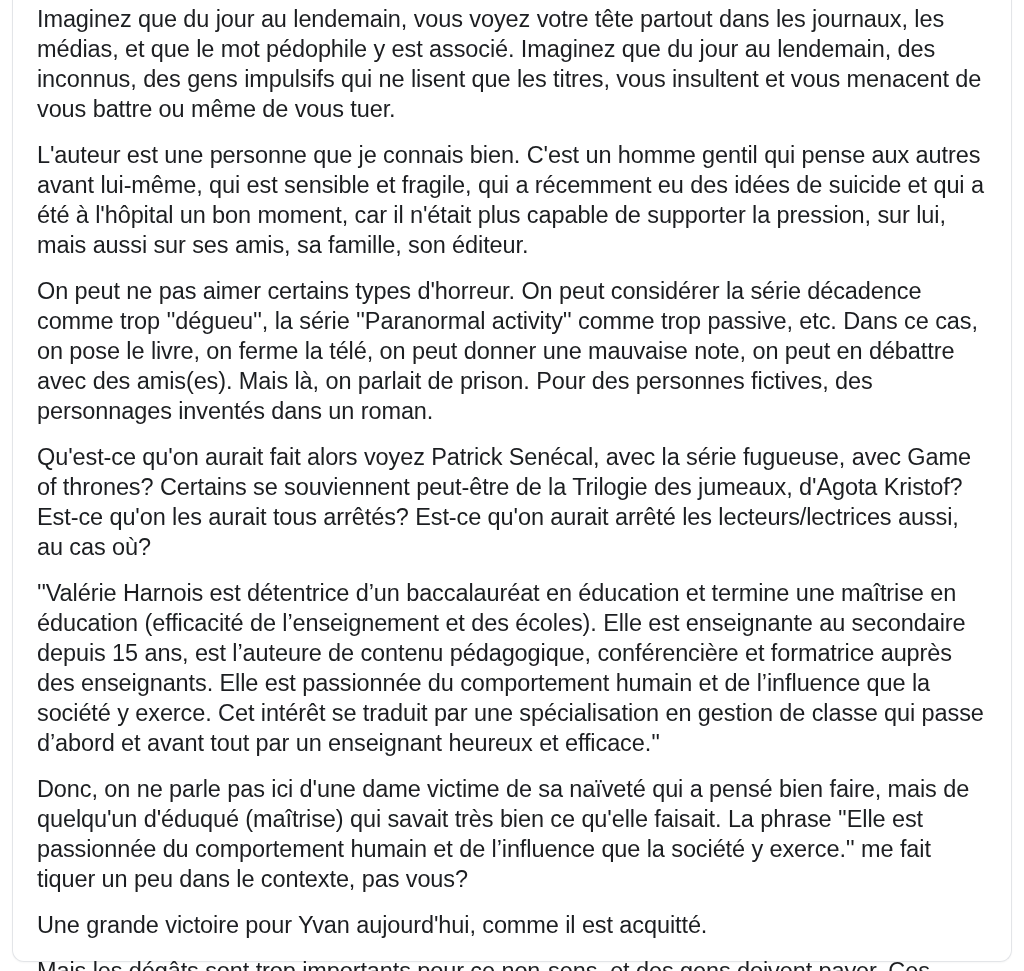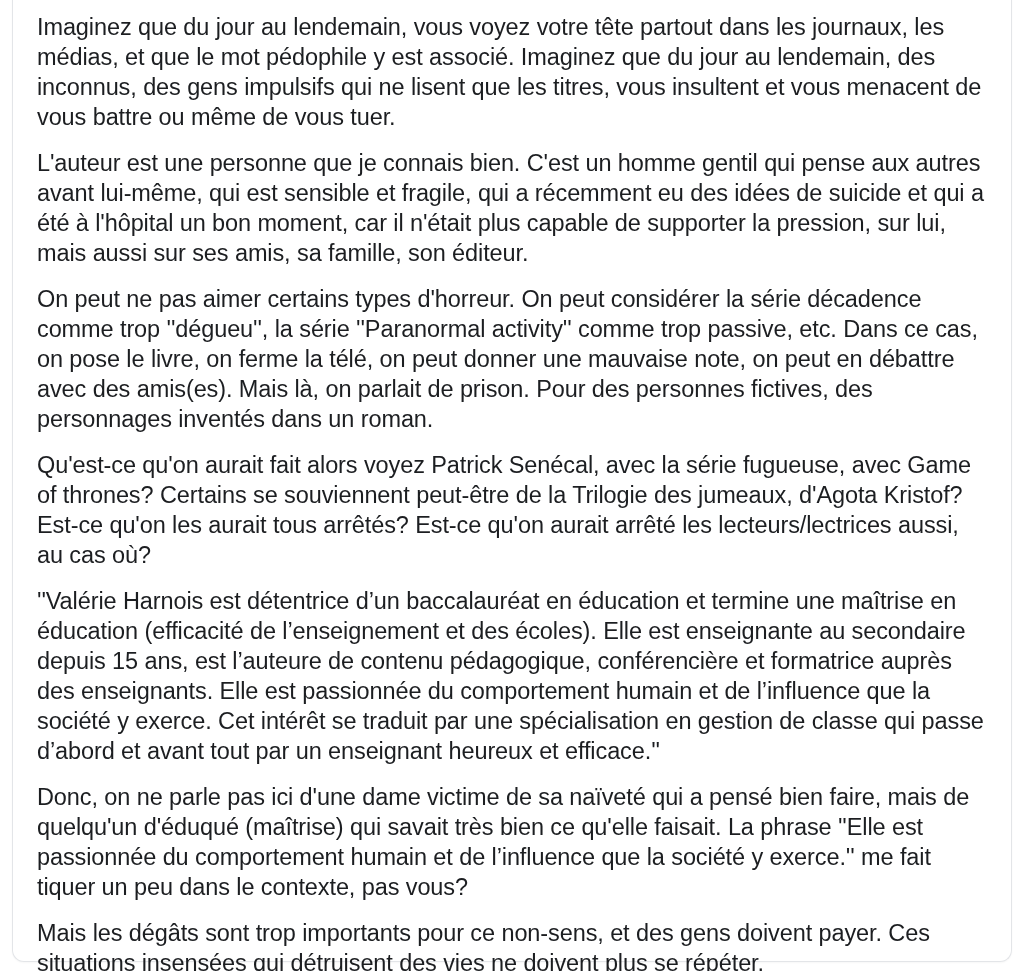--- a/index.html
+++ b/index.html
@@ -49,37 +49,38 @@
   }
 
   .article-body {
     color: #1c1e21;
     font-size: 23.5px;
     line-height: 30px;
     letter-spacing: -0.1px;
   }
 
   .article-body p {
-    margin: 12px 0 16px 0;
+    margin: 4px 0 16px 0;
     padding: 0;
   }
   .article-body p:last-child {
     margin-bottom: 0;
   }
 </style>
 </head>
 <body>
 
 <div id="page-root">
   <div class="content-card">
     <div class="card-inner">
       <article class="article-body">
         <p>Imaginez que du jour au lendemain, vous voyez votre tête partout dans les journaux, les médias, et que le mot pédophile y est associé. Imaginez que du jour au lendemain, des inconnus, des gens impulsifs qui ne lisent que les titres, vous insultent et vous menacent de vous battre ou même de vous tuer.</p>
         <p>L'auteur est une personne que je connais bien. C'est un homme gentil qui pense aux autres avant lui-même, qui est sensible et fragile, qui a récemment eu des idées de suicide et qui a été à l'hôpital un bon moment, car il n'était plus capable de supporter la pression, sur lui, mais aussi sur ses amis, sa famille, son éditeur.</p>
         <p>On peut ne pas aimer certains types d'horreur. On peut considérer la série décadence comme trop ''dégueu'', la série ''Paranormal activity'' comme trop passive, etc. Dans ce cas, on pose le livre, on ferme la télé, on peut donner une mauvaise note, on peut en débattre avec des amis(es). Mais là, on parlait de prison. Pour des personnes fictives, des personnages inventés dans un roman.</p>
         <p>Qu'est-ce qu'on aurait fait alors voyez Patrick Senécal, avec la série fugueuse, avec Game of thrones? Certains se souviennent peut-être de la Trilogie des jumeaux, d'Agota Kristof? Est-ce qu'on les aurait tous arrêtés? Est-ce qu'on aurait arrêté les lecteurs/lectrices aussi, au cas où?</p>
         <p>''Valérie Harnois est détentrice d’un baccalauréat en éducation et termine une maîtrise en éducation (efficacité de l’enseignement et des écoles). Elle est enseignante au secondaire depuis 15 ans, est l’auteure de contenu pédagogique, conférencière et formatrice auprès des enseignants. Elle est passionnée du comportement humain et de l’influence que la société y exerce. Cet intérêt se traduit par une spécialisation en gestion de classe qui passe d’abord et avant tout par un enseignant heureux et efficace.''</p>
         <p>Donc, on ne parle pas ici d'une dame victime de sa naïveté qui a pensé bien faire, mais de quelqu'un d'éduqué (maîtrise) qui savait très bien ce qu'elle faisait. La phrase ''Elle est passionnée du comportement humain et de l’influence que la société y exerce.'' me fait tiquer un peu dans le contexte, pas vous?</p>
+        <p>Une grande victoire pour Yvan aujourd'hui, comme il est acquitté.</p>
         <p>Mais les dégâts sont trop importants pour ce non-sens, et des gens doivent payer. Ces situations insensées qui détruisent des vies ne doivent plus se répéter.</p>
       </article>
     </div>
   </div>
 </div>
 
 </body></html>

